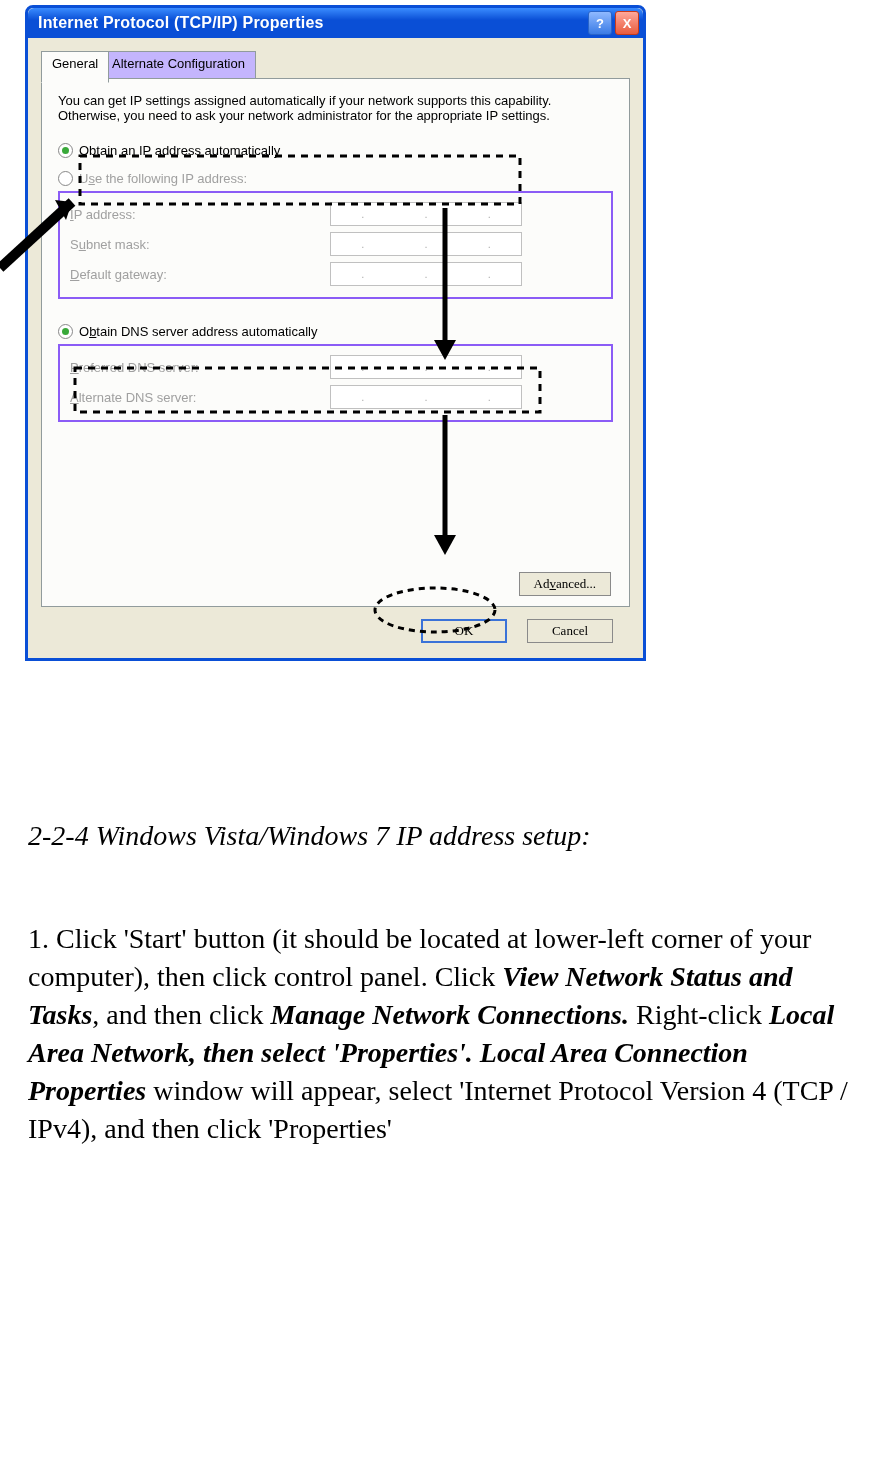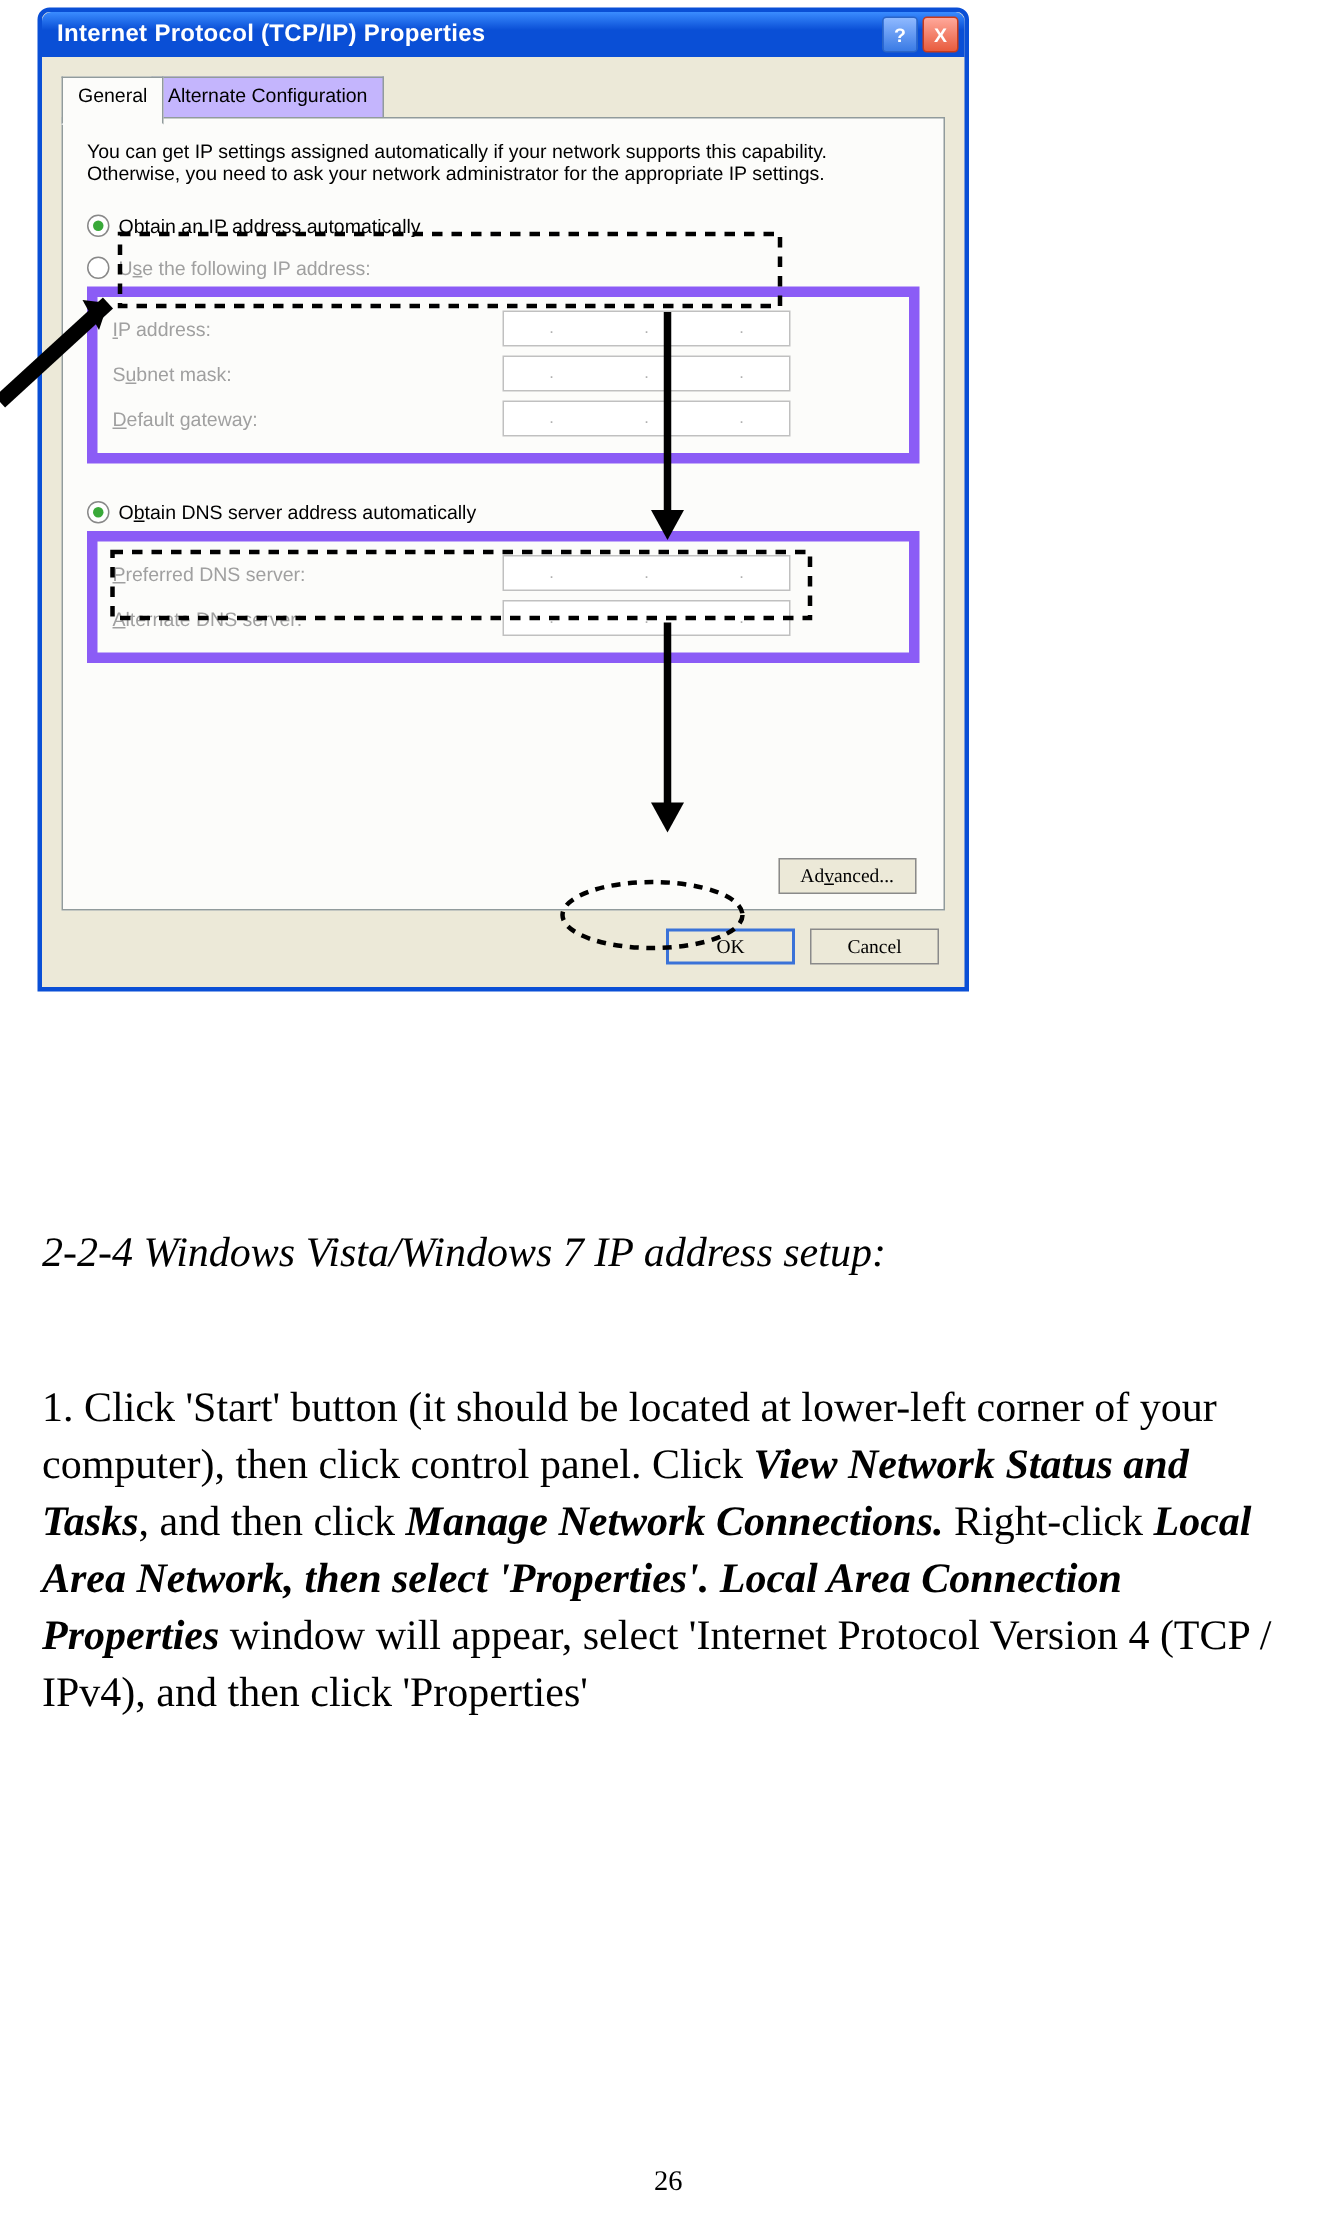--- a/index.html
+++ b/index.html
@@ -22,29 +22,29 @@
        padding:4px 10px 0 10px;font-size:13px;border-bottom:none;cursor:pointer}
   .tab.active{background:#fcfcfa;z-index:2;border-bottom:1px solid #fcfcfa}
   .tab1{left:0}
   .tab2{left:60px}
   .panel{position:absolute;left:10px;right:10px;top:37px;bottom:48px;
          border:1px solid #919b9c;background:#fcfcfa;padding:14px 16px 8px 16px}
   .intro{line-height:15px;margin-bottom:16px}
   .radio-row{display:flex;align-items:center;height:22px}
   .radio{width:13px;height:13px;border:1px solid #888;border-radius:50%;margin-right:6px;background:#fff;display:flex;align-items:center;justify-content:center;cursor:pointer}
   .radio.sel::after{content:"";width:7px;height:7px;border-radius:50%;background:#39a939}
-  .grpbox{border:7px solid #8b5cf6;margin:2px 0 6px 0;padding:6px 10px 8px 10px}
+  .grpbox{border:2px solid #8b5cf6;margin:2px 0 6px 0;padding:6px 10px 8px 10px}
   .grp-row{display:flex;align-items:center;height:30px}
   .grp-row .lbl{flex:0 0 260px;color:#a0a0a0}
   .ipfield{flex:0 0 190px;height:22px;border:1px solid #c0c0c0;background:#fff;
            display:flex;align-items:center;justify-content:space-around;color:#a0a0a0;font-size:11px}
   .ipfield span{color:#b0b0b0}
   .btn-adv{position:absolute;right:18px;bottom:10px;height:24px;padding:0 14px;
            border:1px solid #8a8a8a;background:#ece9d8;font-family:Tahoma;font-size:13px;cursor:pointer}
-  .dlg-btns{position:absolute;right:14px;bottom:12px;display:flex;gap:10px}
+  .dlg-btns{position:absolute;right:27px;bottom:12px;display:flex;gap:20px}
   .dlg-btn{height:24px;width:86px;border:1px solid #8a8a8a;background:#ece9d8;
            font-family:Tahoma;font-size:13px;cursor:pointer}
   .dlg-btn.ok{border:2px solid #3a72d8;background:#ece9d8}
   .disabled{color:#a0a0a0!important}
 
   
   .annots{position:absolute;left:0;top:0;pointer-events:none}
 
   
   .doc-heading{position:absolute;left:28px;top:820px;width:820px;
@@ -160,14 +160,13 @@
 
     <ellipse cx="435" cy="610" rx="60" ry="22" fill="none" stroke="#000" stroke-width="3" stroke-dasharray="6 5"></ellipse>
   </svg>
 
   <div class="doc-heading">2-2-4 Windows Vista/Windows 7 IP address setup:</div>
 
   <div class="doc-para">
     <span>1. Click 'Start' button (it should be located at lower-left corner of your computer), then click control panel. Click </span><b><i>View Network Status and Tasks</i></b><span>, and then click </span><b><i>Manage Network Connections.</i></b><span> Right-click </span><b><i>Local Area Network, then select 'Properties'. Local Area Connection Properties</i></b><span> window will appear, select 'Internet Protocol Version 4 (TCP / IPv4), and then click 'Properties'</span>
   </div>
 
-  <div class="pagenum">26</div>
 </div>
 
 </body></html>

